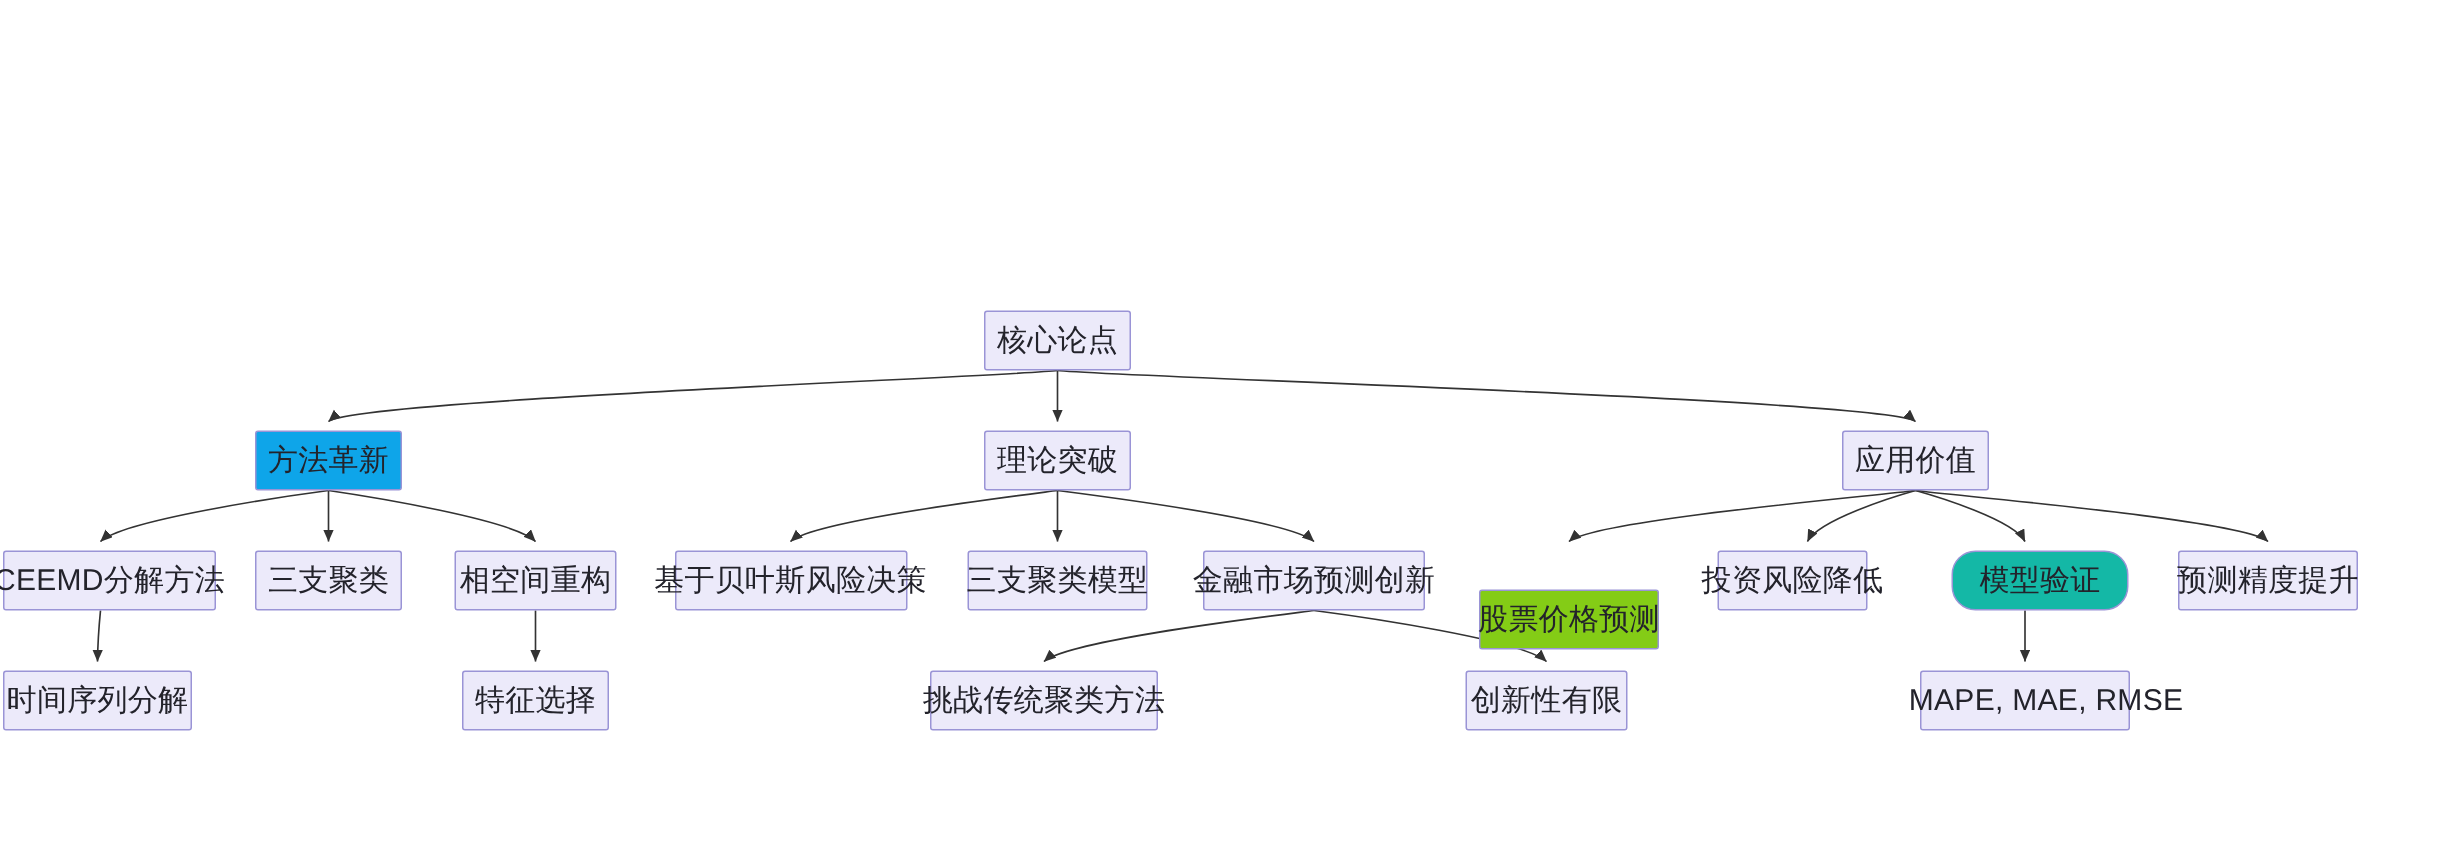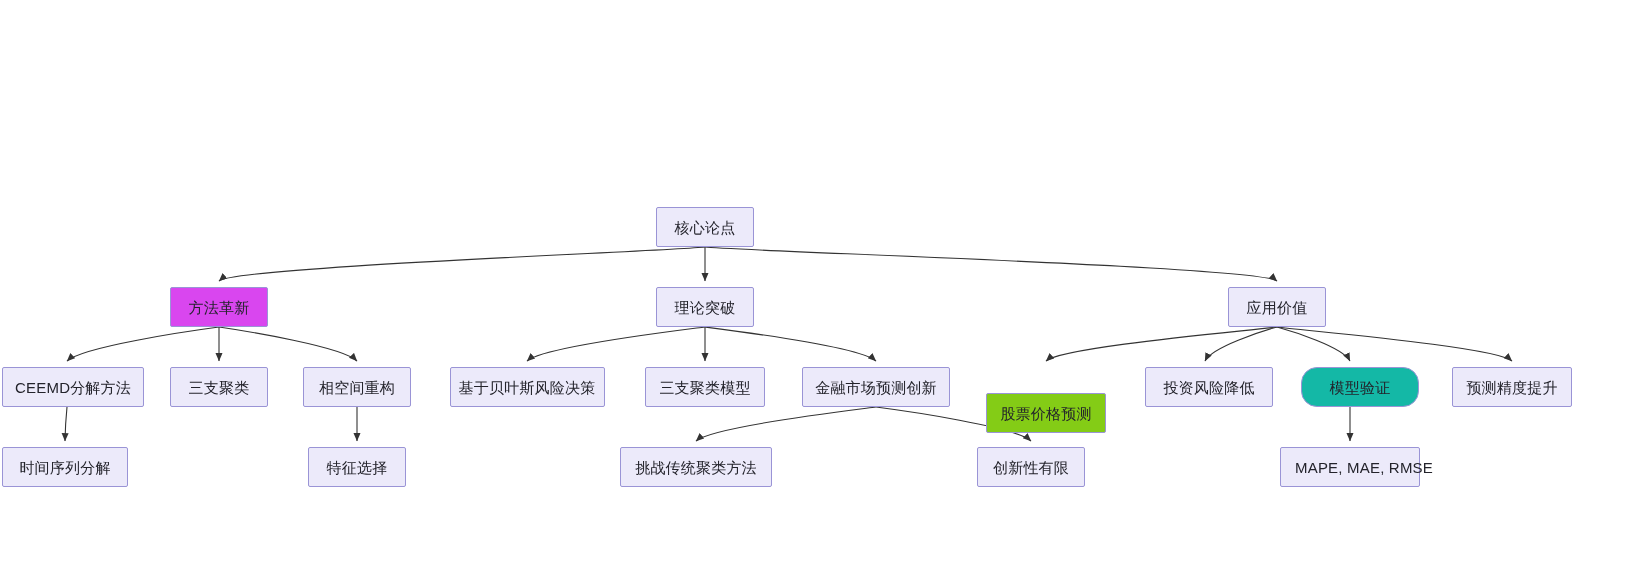--- a/index.html
+++ b/index.html
@@ -36,21 +36,21 @@
   .node {
     position: absolute;
     box-sizing: border-box;
     background: #ECEAFA;
     border: 1px solid #9A94D6;
     border-radius: 2px;
     display: flex;
     align-items: center;
     justify-content: center;
     color: #23232B;
-    font-size: 15px;
+    font-size: 20px;
     line-height: 1;
     letter-spacing: 0.2px;
     white-space: nowrap;
     height: 40px;
   }
   .node-label {
     display: block;
     padding: 0 2px;
   }
 </style>
@@ -82,21 +82,21 @@
         <path d="M 357,407 C 357,411.08 357,426.72 357,441" fill="none" stroke="#333333" stroke-width="1.1" marker-end="url(#arrowhead)"></path>
         <path d="M 876,407 C 844.5,411.08 712,426.72 696,441" fill="none" stroke="#333333" stroke-width="1.1" marker-end="url(#arrowhead)"></path>
         <path d="M 876,407 C 907.3875,411.08 1015.5,426.72 1031,441" fill="none" stroke="#333333" stroke-width="1.1" marker-end="url(#arrowhead)"></path>
         <path d="M 1350,407 C 1350,411.08 1350,426.72 1350,441" fill="none" stroke="#333333" stroke-width="1.1" marker-end="url(#arrowhead)"></path>
       </g>
   </svg>
   <div id="node-layer">
       <div class="node" style="left: 656px; top: 207px; width: 98px; background: rgb(236, 234, 250); border-color: rgb(154, 148, 214); color: rgb(35, 35, 43);">
         <span class="node-label">核心论点</span>
       </div>
-      <div class="node" style="left: 170px; top: 287px; width: 98px; background: #d946ef; border-color: rgb(154, 148, 214); color: rgb(35, 35, 43);">
+      <div class="node" style="left: 170px; top: 287px; width: 98px; background: #0ea5e9; border-color: rgb(154, 148, 214); color: rgb(35, 35, 43);">
         <span class="node-label">方法革新</span>
       </div>
       <div class="node" style="left: 656px; top: 287px; width: 98px; background: rgb(236, 234, 250); border-color: rgb(154, 148, 214); color: rgb(35, 35, 43);">
         <span class="node-label">理论突破</span>
       </div>
       <div class="node" style="left: 1228px; top: 287px; width: 98px; background: rgb(236, 234, 250); border-color: rgb(154, 148, 214); color: rgb(35, 35, 43);">
         <span class="node-label">应用价值</span>
       </div>
       <div class="node" style="left: 2px; top: 367px; width: 142px; background: rgb(236, 234, 250); border-color: rgb(154, 148, 214); color: rgb(35, 35, 43);">
         <span class="node-label">CEEMD分解方法</span>
@@ -112,21 +112,21 @@
       </div>
       <div class="node" style="left: 645px; top: 367px; width: 120px; background: rgb(236, 234, 250); border-color: rgb(154, 148, 214); color: rgb(35, 35, 43);">
         <span class="node-label">三支聚类模型</span>
       </div>
       <div class="node" style="left: 802px; top: 367px; width: 148px; background: rgb(236, 234, 250); border-color: rgb(154, 148, 214); color: rgb(35, 35, 43);">
         <span class="node-label">金融市场预测创新</span>
       </div>
       <div class="node" style="left: 986px; top: 367px; width: 120px; background: #84cc16; border-color: rgb(154, 148, 214); color: rgb(35, 35, 43); margin-top: 26px;">
         <span class="node-label">股票价格预测</span>
       </div>
-      <div class="node" style="left: 1145px; top: 367px; width: 128px; background: rgb(236, 234, 250); border-color: rgb(154, 148, 214); color: rgb(35, 35, 43);">
+      <div class="node" style="left: 1145px; top: 367px; width: 100px; background: rgb(236, 234, 250); border-color: rgb(154, 148, 214); color: rgb(35, 35, 43);">
         <span class="node-label">投资风险降低</span>
       </div>
       <div class="node" style="left: 1301px; top: 367px; width: 118px; background: #14b8a6; border-color: rgb(154, 148, 214); color: rgb(35, 35, 43); border-radius: 16px;">
         <span class="node-label">模型验证</span>
       </div>
       <div class="node" style="left: 1452px; top: 367px; width: 120px; background: rgb(236, 234, 250); border-color: rgb(154, 148, 214); color: rgb(35, 35, 43);">
         <span class="node-label">预测精度提升</span>
       </div>
       <div class="node" style="left: 2px; top: 447px; width: 126px; background: rgb(236, 234, 250); border-color: rgb(154, 148, 214); color: rgb(35, 35, 43);">
         <span class="node-label">时间序列分解</span>

